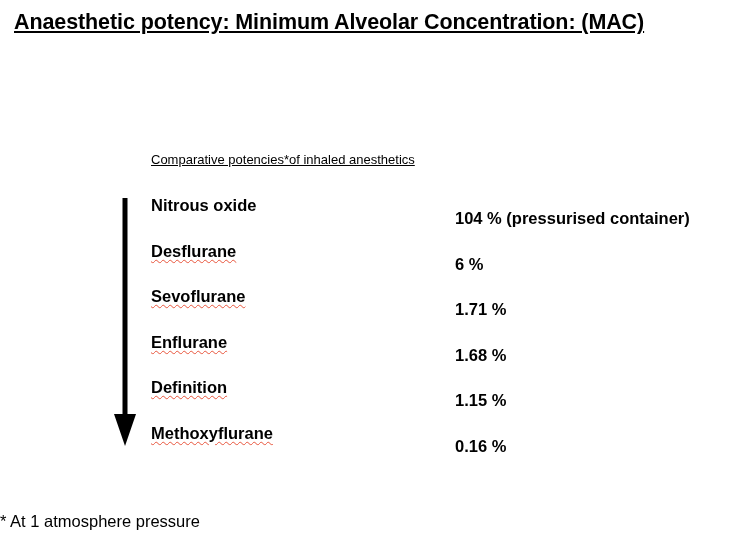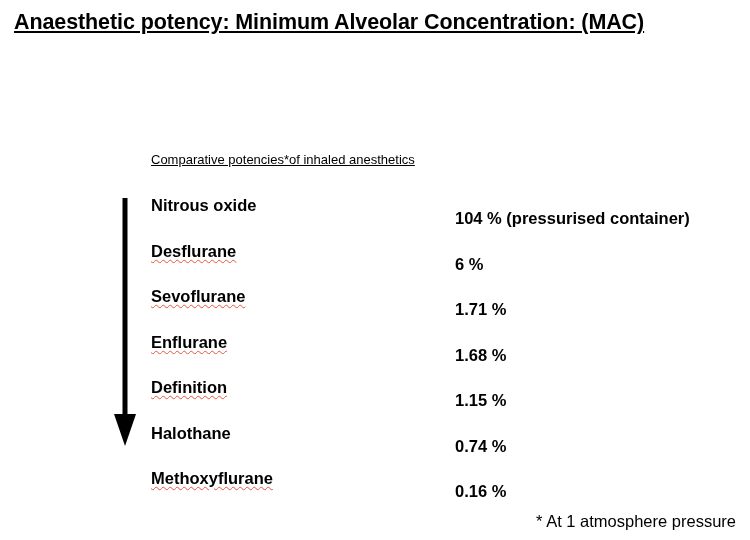--- a/index.html
+++ b/index.html
@@ -94,21 +94,20 @@
     left: 304px;
     top: 13px;
     font-size: 16.5px;
     white-space: nowrap;
   }
   .footnote {
     position: absolute;
     left: 0;
     top: 512px;
     width: 736px;
-    text-align: right;
     font-size: 16.5px;
   }
 </style>
 </head>
 <body>
 
 <div class="slide">
 
   <div class="title">Anaesthetic potency: Minimum Alveolar Concentration: (MAC)</div>
 
@@ -138,24 +137,20 @@
     </div>
     <div class="row">
       <span class="agent spell">Enflurane</span>
       <span class="value">1.68 %</span>
     </div>
     <div class="row">
       <span class="agent spell">Definition</span>
       <span class="value">1.15 %</span>
     </div>
     <div class="row">
-      <span class="agent">Halothane</span>
-      <span class="value">0.74 %</span>
-    </div>
-    <div class="row">
       <span class="agent spell">Methoxyflurane</span>
       <span class="value">0.16 %</span>
     </div>
   </div>
 
   <div class="footnote">* At 1 atmosphere pressure</div>
 
 </div>
 
 </body></html>

